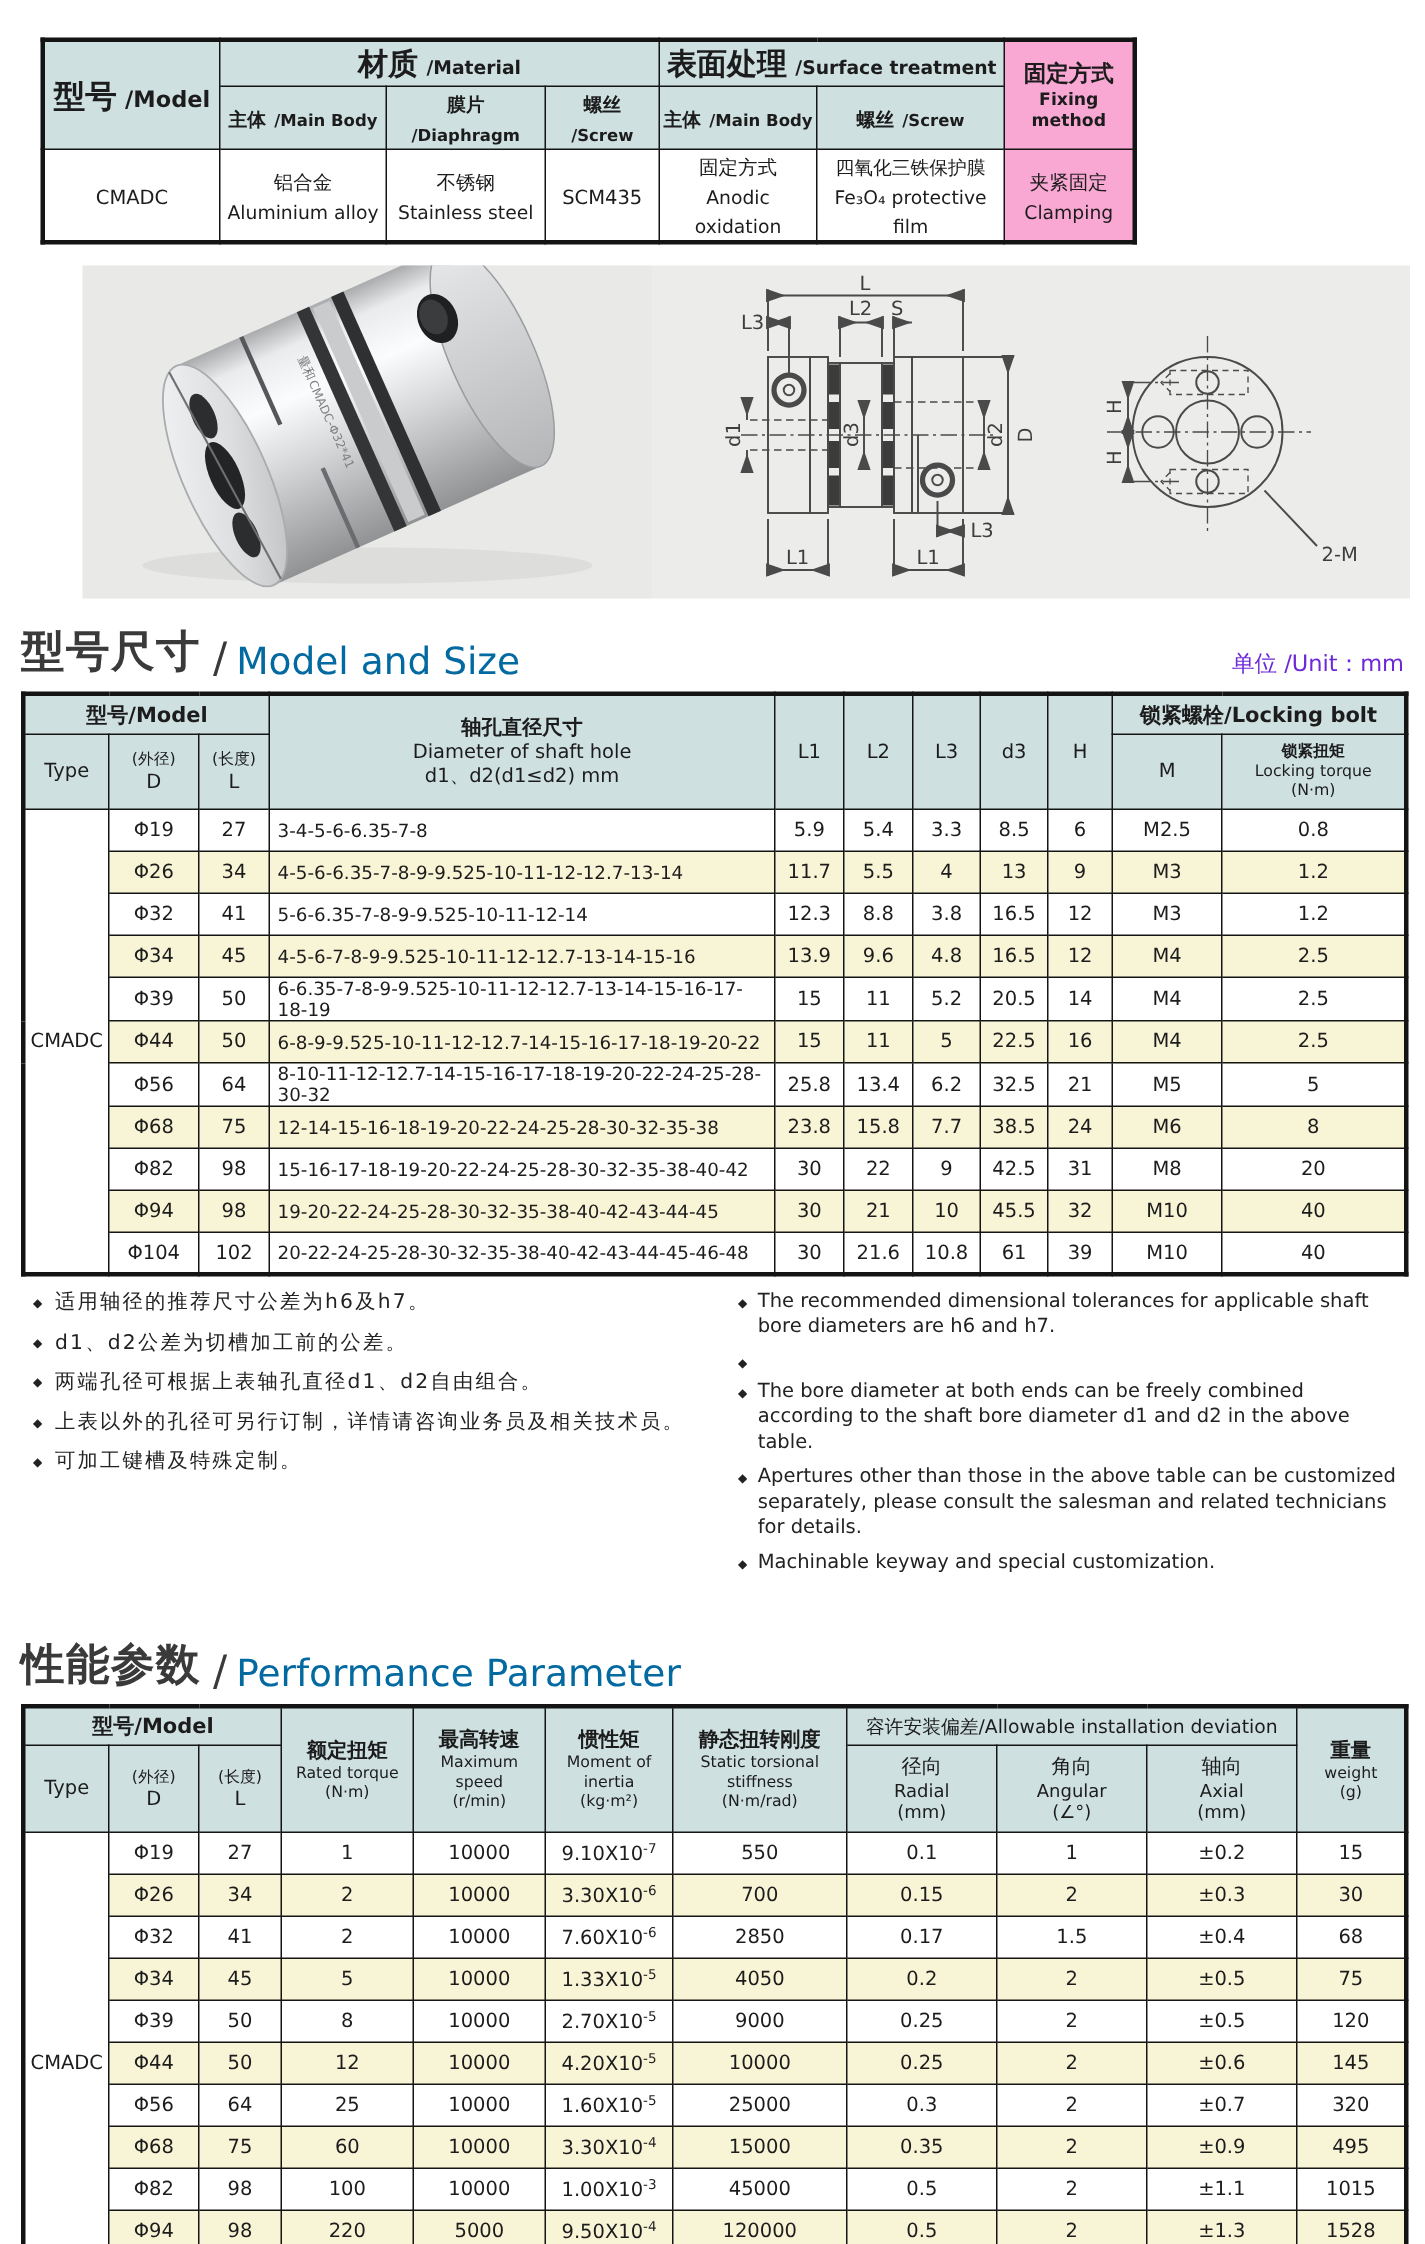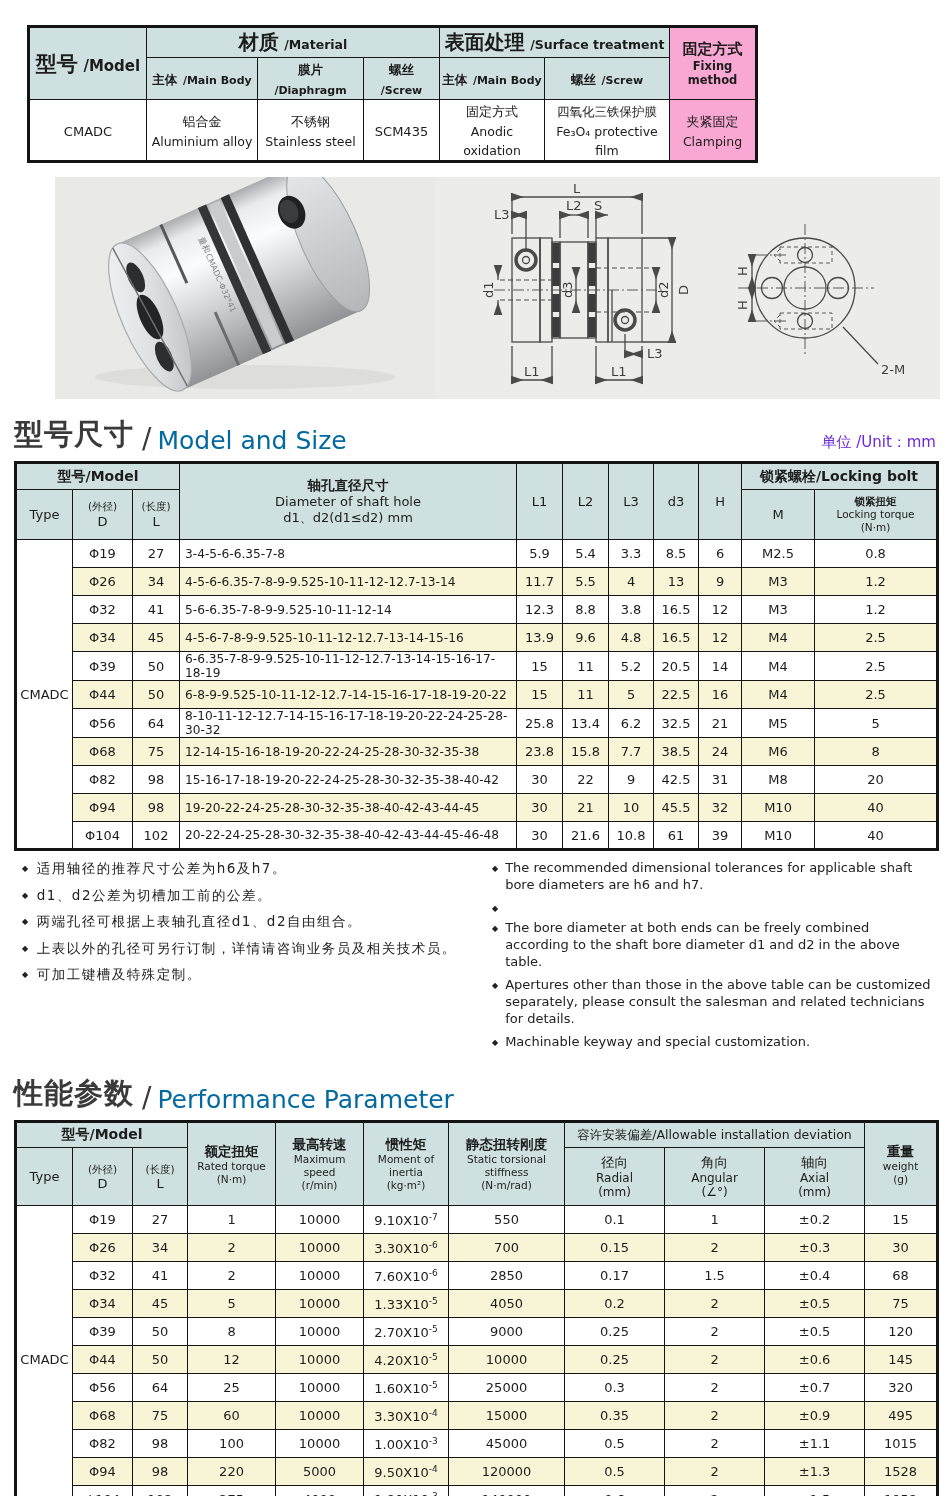--- a/index.html
+++ b/index.html
@@ -491,21 +491,21 @@
         <span class="b">◆</span>
         <span>Apertures other than those in the above table can be customized separately, please consult the salesman and related technicians for details.</span>
       </div>
       <div class="note">
         <span class="b">◆</span>
         <span>Machinable keyway and special customization.</span>
       </div>
     </div>
 </div>
 
-<div class="sect" style="margin-top:18px">
+<div class="sect" style="margin-top:34px">
   <span class="zh">性能参数</span>
   <span class="sep">/</span>
   <span class="en">Performance Parameter</span>
 </div>
 
 <table class="dt" id="perf-table">
   <colgroup>
       <col style="width:57px">
       <col style="width:60px">
       <col style="width:55px">

